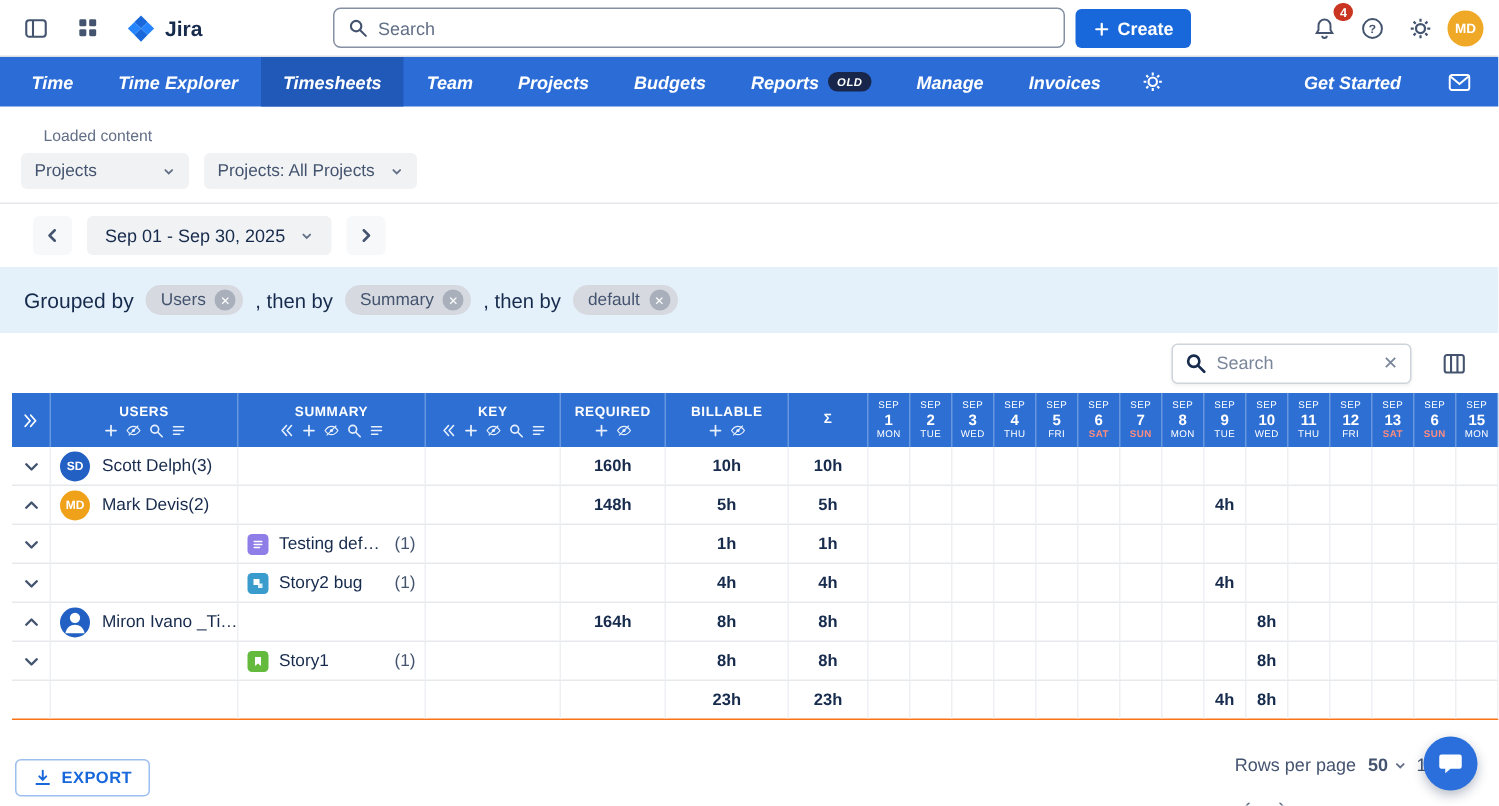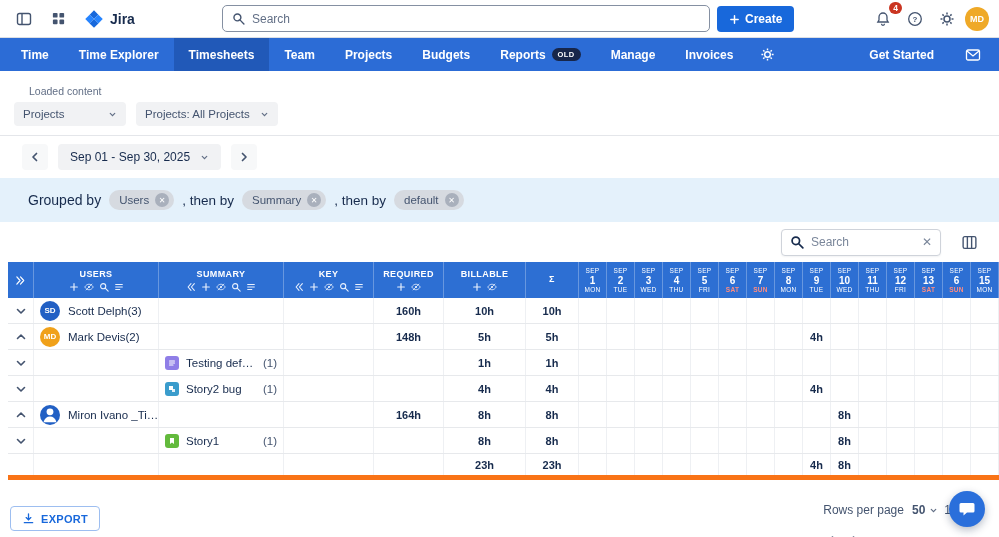--- a/index.html
+++ b/index.html
@@ -28,21 +28,21 @@
   .bell-wrap { position: relative; }
   .badge-count { position: absolute; top: -3px; right: -5px; background: #ca3521;
     color: #fff; font-size: 8.5px; font-weight: bold; border-radius: 8px;
     padding: 1px 4px; line-height: 1.2; }
   .avatar-top { width: 24px; height: 24px; border-radius: 50%; background: #efa927;
     color: #fff; font-size: 9px; font-weight: bold; display: flex; align-items: center;
     justify-content: center; cursor: pointer; }
 
   
   .appnav { height: 33px; background: #2c6cd6; display: flex; align-items: stretch;
-    padding: 0 6px; color: #fff; }
+    padding: 0 6px; color: #fff; font-style: italic; }
   .nav-item { display: flex; align-items: center; gap: 6px; padding: 0 15px;
     font-size: 12px; font-weight: bold; cursor: pointer; white-space: nowrap; }
   .nav-item.active { background: #2159b8; }
   .nav-badge { background: #17264a; color: #fff; font-size: 7.5px; font-weight: bold;
     border-radius: 8px; padding: 2px 6px; letter-spacing: .4px; }
   .nav-gear { display: flex; align-items: center; padding: 0 12px; cursor: pointer; }
   .nav-right { margin-left: auto; display: flex; align-items: center; gap: 4px; }
 
   
   .loaded-label { margin: 14px 0 5px 14px; font-size: 10.5px; color: #626f86; padding-left: 15px; }
@@ -56,21 +56,21 @@
   
   .datenav { display: flex; align-items: center; gap: 10px; margin: 8px 0 8px 22px; }
   .datenav .arrow { width: 26px; height: 26px; display: flex; align-items: center;
     justify-content: center; color: #44546f; cursor: pointer; border-radius: 4px;
     background: #f7f8f9; }
   .range-btn { background: #f1f2f4; border-radius: 4px; height: 26px; padding: 0 12px;
     font-size: 12px; color: #172b4d; display: flex; align-items: center; gap: 10px;
     cursor: pointer; }
 
   
-  .group-banner { background: #e4f1fb; padding: 12px 28px; display: flex;
+  .group-banner { background: #e4f1fb; padding: 12px 16px; display: flex;
     align-items: center; gap: 8px; font-size: 14px; color: #172b4d; height: 44px; }
   .chip { background: #d6dae0; border-radius: 12px; padding: 3px 5px 3px 10px;
     font-size: 11.5px; color: #44546f; display: inline-flex; align-items: center;
     gap: 6px; cursor: pointer; }
   .chip-x { width: 14px; height: 14px; border-radius: 50%; background: #a9b0bc;
     color: #fff; font-size: 8px; display: flex; align-items: center; justify-content: center;
     cursor: pointer; }
   .group-sep { font-size: 13.5px; }
 
   
@@ -117,21 +117,21 @@
   .chev svg { width: 14px; height: 14px; }
   .avatar { width: 20px; height: 20px; min-width: 20px; border-radius: 50%; color: #fff;
     font-size: 8px; font-weight: bold; display: flex; align-items: center;
     justify-content: center; margin-right: 8px; }
   .ulabel { font-size: 11.5px; color: #172b4d; text-align: right; }
   .issue-ic { width: 14px; height: 14px; min-width: 14px; border-radius: 3px;
     display: flex; align-items: center; justify-content: center; margin-right: 7px; }
   .issue-ic svg { width: 10px; height: 10px; }
   .ilabel { flex: 1; overflow: hidden; text-overflow: ellipsis; }
   .icount { margin-left: 6px; color: #44546f; }
-  .trow.totals { font-weight: bold; border-bottom: 5px solid #f97316; }
+  .trow.totals { font-weight: bold; border-bottom: 1px solid #f97316; }
 
   
   .footer-line { position: absolute; right: 48px; bottom: 20px; display: flex;
     align-items: center; gap: 6px; font-size: 12px; color: #44546f; }
   .rpp { display: flex; align-items: center; gap: 8px; cursor: pointer; }
   .rpp-val { display: flex; align-items: center; gap: 4px; font-weight: bold; text-align: right; }
   .page-arrows { position: absolute; right: 142px; bottom: -9px; display: flex; gap: 18px;
     color: #626f86; font-size: 15px; }
   .page-arrows span { cursor: pointer; }
   .export-btn { position: absolute; left: 10px; bottom: 6px; height: 25px;

